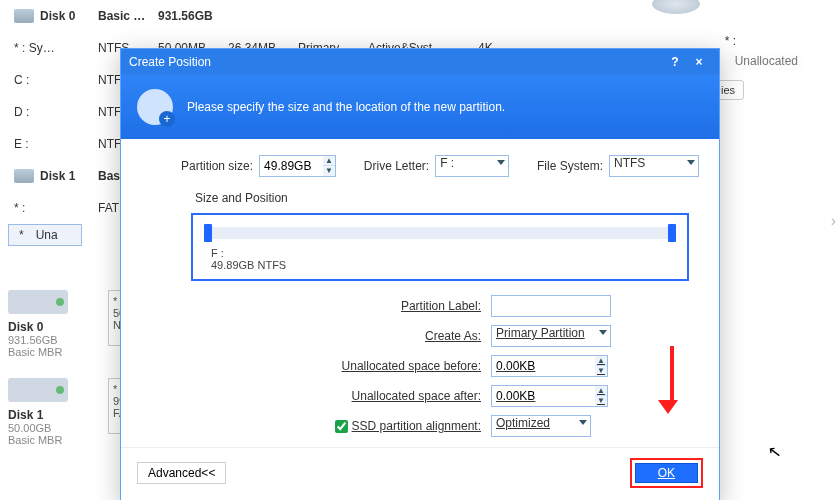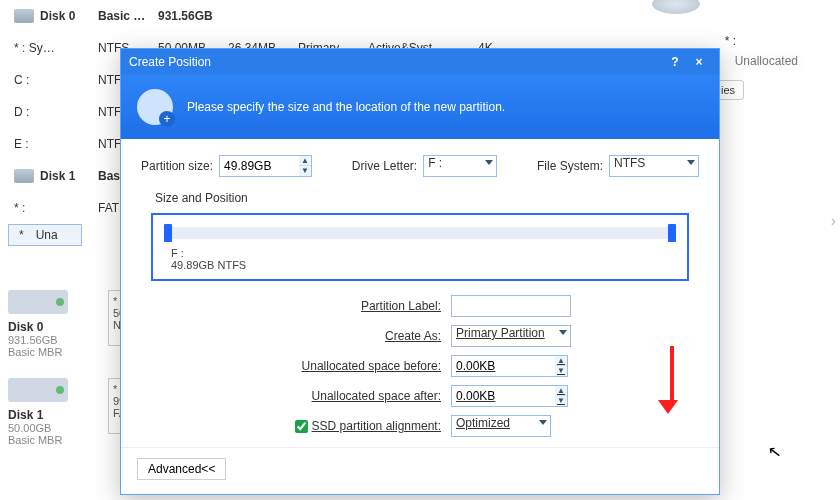--- a/index.html
+++ b/index.html
@@ -35,26 +35,26 @@
   .disk1-wrap { border:2px solid #2b6cff; }
   .disk1-unalloc { position:absolute; left:28px; right:0; top:0; bottom:0; background:#fff; padding:4px 8px; font-size:12px; color:#444; display:flex; align-items:flex-end; }
   .modal { position:absolute; left:120px; top:48px; width:600px; background:#fff; border:1px solid #5aa0ff; box-shadow:0 6px 24px rgba(0,0,0,.25); }
   .titlebar { background:#2b7de9; color:#fff; height:26px; display:flex; align-items:center; padding:0 8px; font-size:12px; }
   .titlebar .spacer { flex:1; }
   .tb-btn { width:24px; height:20px; display:flex; align-items:center; justify-content:center; color:#fff; font-weight:bold; cursor:pointer; }
   .ribbon { background:linear-gradient(#2d84f7,#1f6fe6); color:#fff; padding:14px 16px; display:flex; align-items:center; gap:14px; font-size:12px; }
   .ribbon .bigico { width:36px; height:36px; border-radius:50%; background:#cfe3ff; position:relative; }
   .ribbon .bigico::after{ content:"+"; position:absolute; right:-2px; bottom:-2px; width:16px; height:16px; border-radius:50%; background:#1967d2; color:#fff; font-size:12px; display:flex; align-items:center; justify-content:center; }
 
-  .body { padding:16px 20px 10px; }
+  .body { padding:16px 20px 10px;margin-left:40px; }
   .toprow { display:flex; align-items:center; gap:6px; margin-bottom:14px; }
   .toprow label { font-size:12px; color:#333; }
   .inp, .sel { border:1px solid #9bbbe8; height:22px; font-size:12px; padding:0 4px; background:#fff; }
   .spin { display:flex; align-items:center; }
-  .spin .inp { width:80px; border-right:none; }
+  .spin .inp { width:64px; border-right:none; }
   .spin .btns { display:flex; flex-direction:column; border:1px solid #9bbbe8; border-left:none; }
   .spin .btns span { width:12px; height:10px; font-size:8px; line-height:10px; text-align:center; color:#356; background:#eef4fc; border-bottom:1px solid #cfe0f5; cursor:pointer; }
   .spin .btns span:last-child{ border-bottom:none; }
   .sel { width:74px; position:relative; }
   .sel .arrow { position:absolute; right:3px; top:4px; width:0;height:0;border-left:4px solid transparent;border-right:4px solid transparent;border-top:5px solid #356; }
 
   .section-title { font-size:12px; color:#333; margin:4px 0 8px 14px; }
   .track-box { border:2px solid #2b6cff; padding:10px 10px 8px; margin:0 10px 14px; position:relative; }
   .track { height:12px; background:#e7edf6; margin:2px 6px 8px; position:relative; border-radius:2px; }
   .handle { position:absolute; top:-3px; width:8px; height:18px; background:#1e66ff; border-radius:1px; cursor:ew-resize; }
@@ -273,20 +273,23 @@
         <label>SSD partition alignment:</label>
       </div>
       <div class="sel" style="width:100px">
         <span>Optimized</span><span class="arrow"></span>
       </div>
     </div>
   </div>
   <div class="footer">
     <button class="adv">Advanced&lt;&lt;</button>
     <span class="spacer"></span>
+    <span class="ok-wrap">
+      <button class="ok">OK</button>
+    </span>
   </div>
 </div>
 
 <div class="arrow-down">
   <div class="shaft"></div>
     <div class="head"></div>
 </div>
 
 <div class="cursor">↖</div>
 

